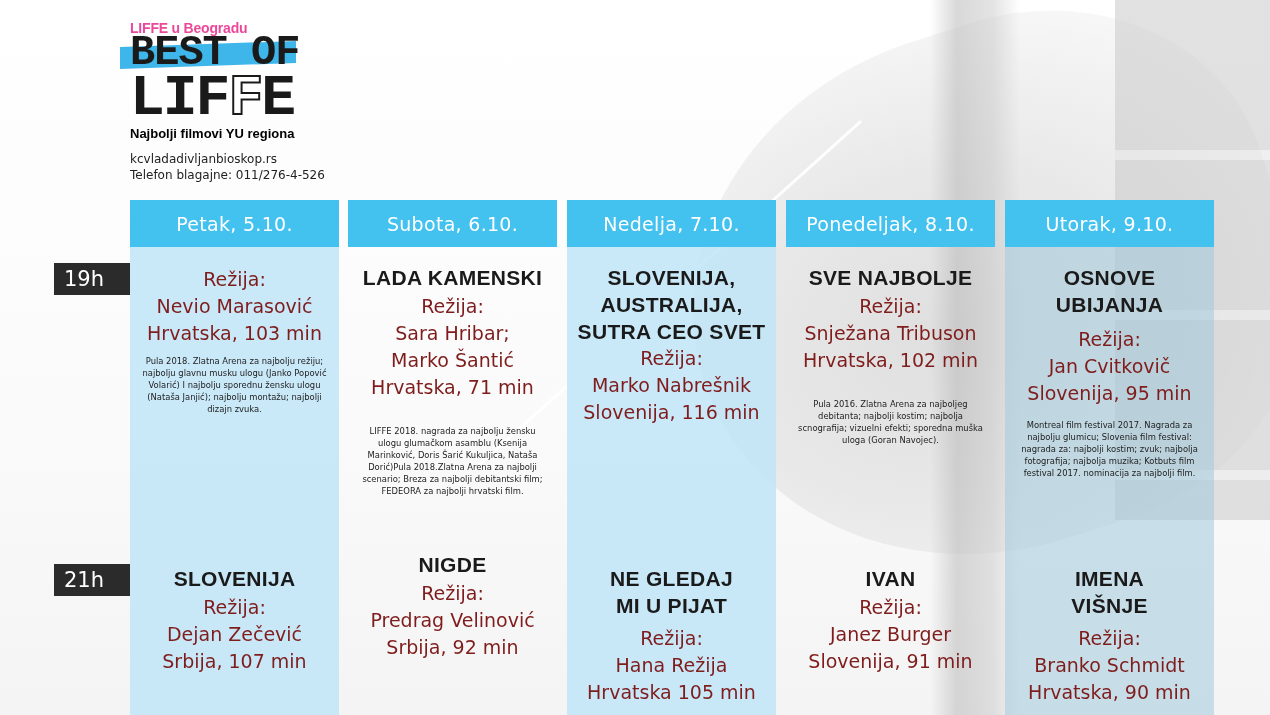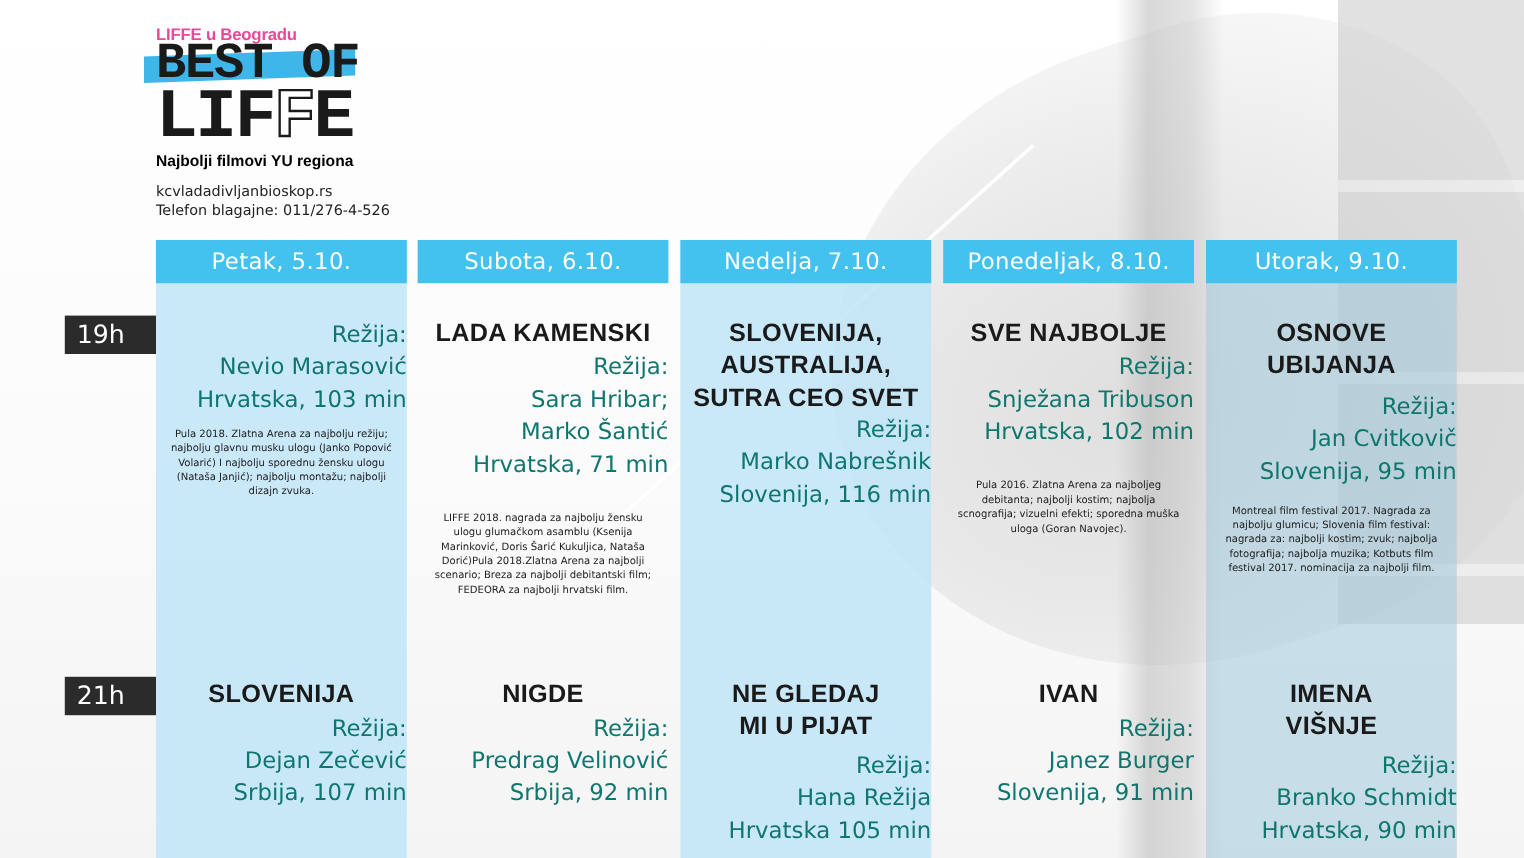--- a/index.html
+++ b/index.html
@@ -55,27 +55,27 @@
     .logo-contact { margin-top: 10px; font-size: 12px; line-height: 16px; color: #222; }
 
     
     .col {
       position: absolute; top: 200px; width: 209px; height: 515px; z-index: 1;
     }
     .col.blue { background: rgba(191, 228, 247, .85); }
     .col.clear { background: rgba(255,255,255,.0); }
     .col.blue-tr { background: rgba(160, 200, 218, .55); }
     .col-head {
-      height: 36px; background: #43c1ef; color: #fff;
+      height: 47px; background: #43c1ef; color: #fff;
       display: flex; align-items: center; justify-content: center;
       font-size: 19px; letter-spacing: .3px;
     }
     .cell { position: absolute; left: 0; width: 100%; text-align: center; }
     .title { font-weight: 900; font-family: "Liberation Sans", sans-serif; font-size: 21px; line-height: 27px; letter-spacing: .3px; color: #1a1a1a; }
-    .info { font-size: 19px; line-height: 27px; color: #0f766e; text-align: right; }
+    .info { font-size: 19px; line-height: 27px; color: #7f1d1d; }
     .award { font-size: 8.4px; line-height: 12px; color: #222; padding: 0 12px; margin-top: 12px; }
 
     .time {
       position: absolute; left: 54px; width: 76px; height: 32px; background: #2b2b2b; color: #fff;
       font-size: 21px; line-height: 32px; padding-left: 10px; z-index: 2;
     }
   </style>
 </head>
 <body>
 
@@ -119,21 +119,21 @@
 <div class="col clear" style="left:348px">
   <div class="col-head">Subota, 6.10.</div>
   <div class="cell" style="top:64px">
     <div class="title">LADA KAMENSKI</div>
     <div class="info" style="margin-top:2px">Režija:</div>
     <div class="info">Sara Hribar;</div>
     <div class="info">Marko Šantić</div>
     <div class="info">Hrvatska, 71 min</div>
     <div class="award" style="margin-top:24px">LIFFE 2018. nagrada za najbolju žensku ulogu glumačkom asamblu (Ksenija Marinković, Doris Šarić Kukuljica, Nataša Dorić)Pula 2018.Zlatna Arena za najbolji scenario; Breza za najbolji debitantski film; FEDEORA za najbolji hrvatski film.</div>
   </div>
-  <div class="cell" style="top:365px">
+  <div class="cell" style="top:351px">
     <div class="title">NIGDE</div>
     <div class="info" style="margin-top:2px">Režija:</div>
     <div class="info">Predrag Velinović</div>
     <div class="info">Srbija, 92 min</div>
   </div>
 </div>
 
 <div class="col blue" style="left:567px">
   <div class="col-head">Nedelja, 7.10.</div>
   <div class="cell" style="top:64px">

